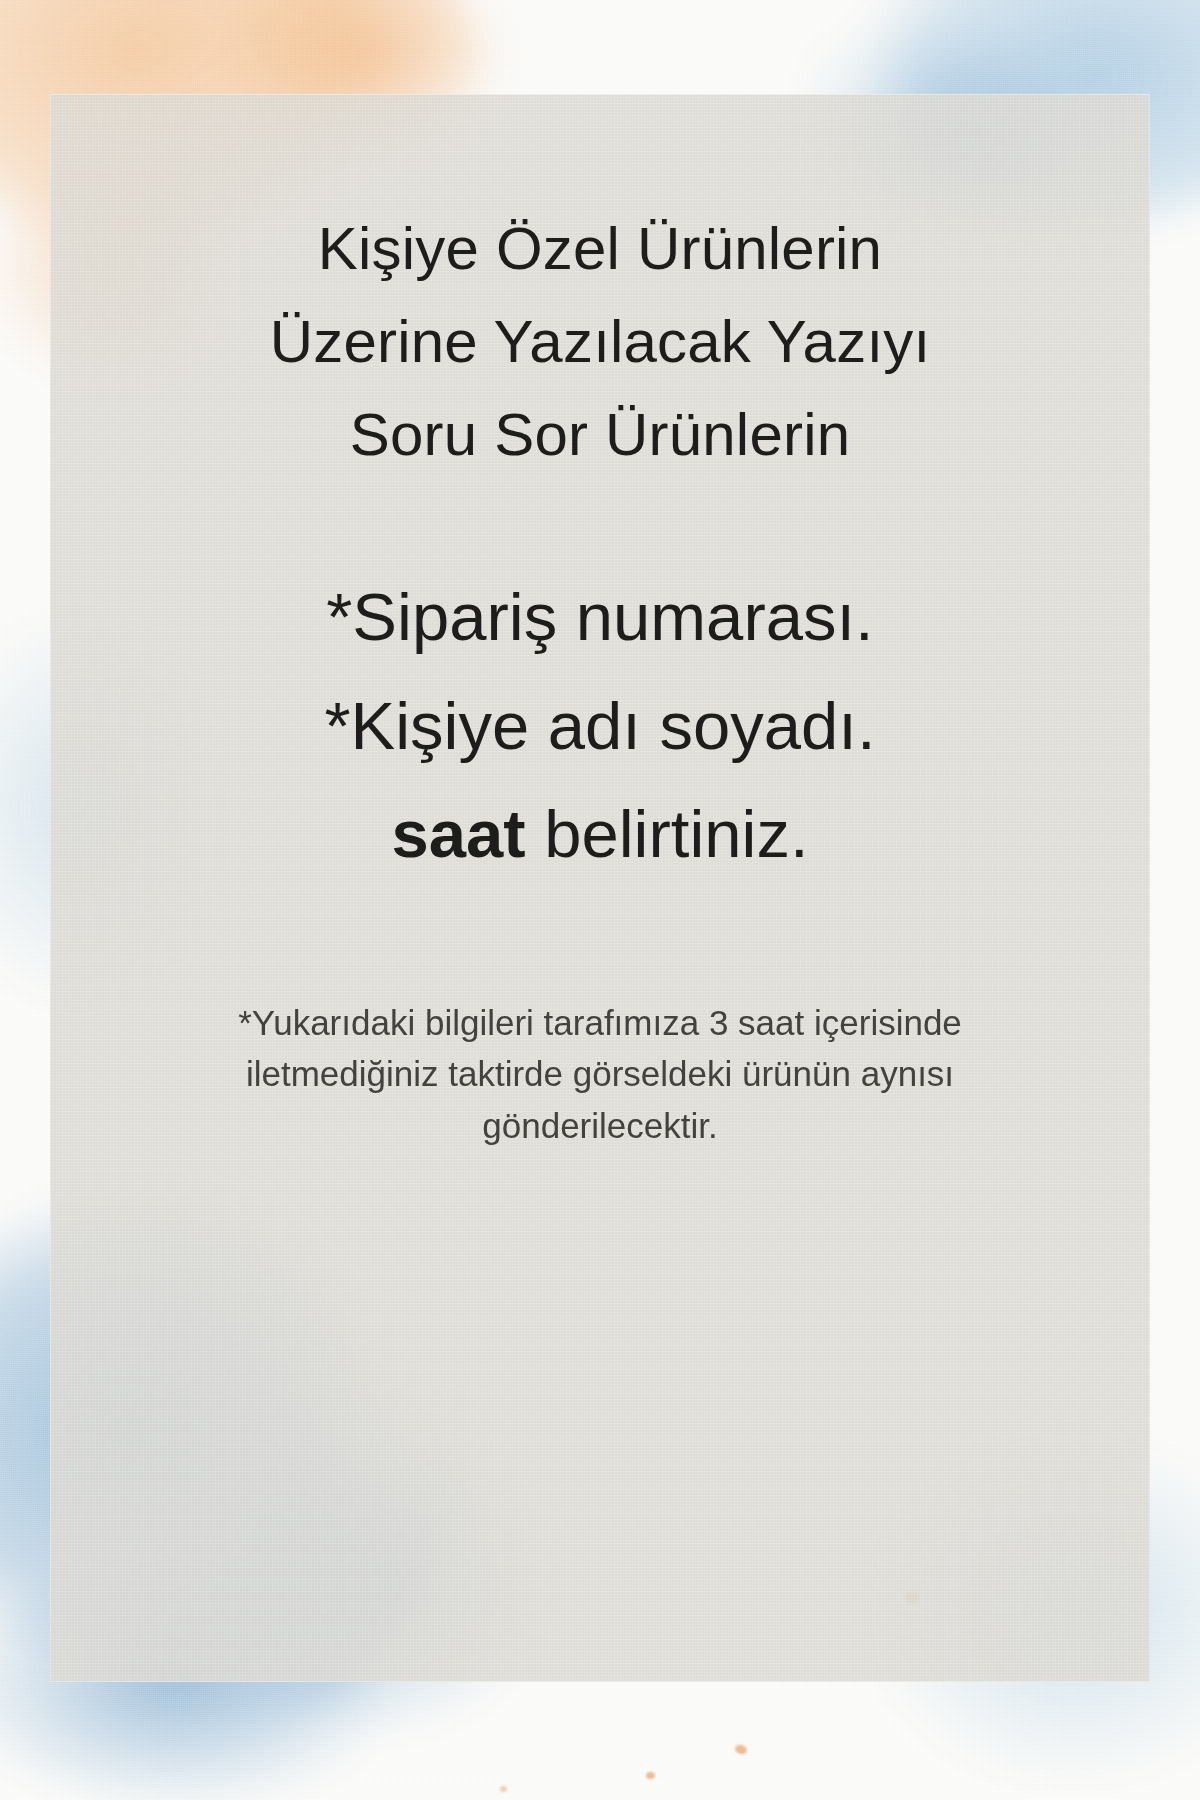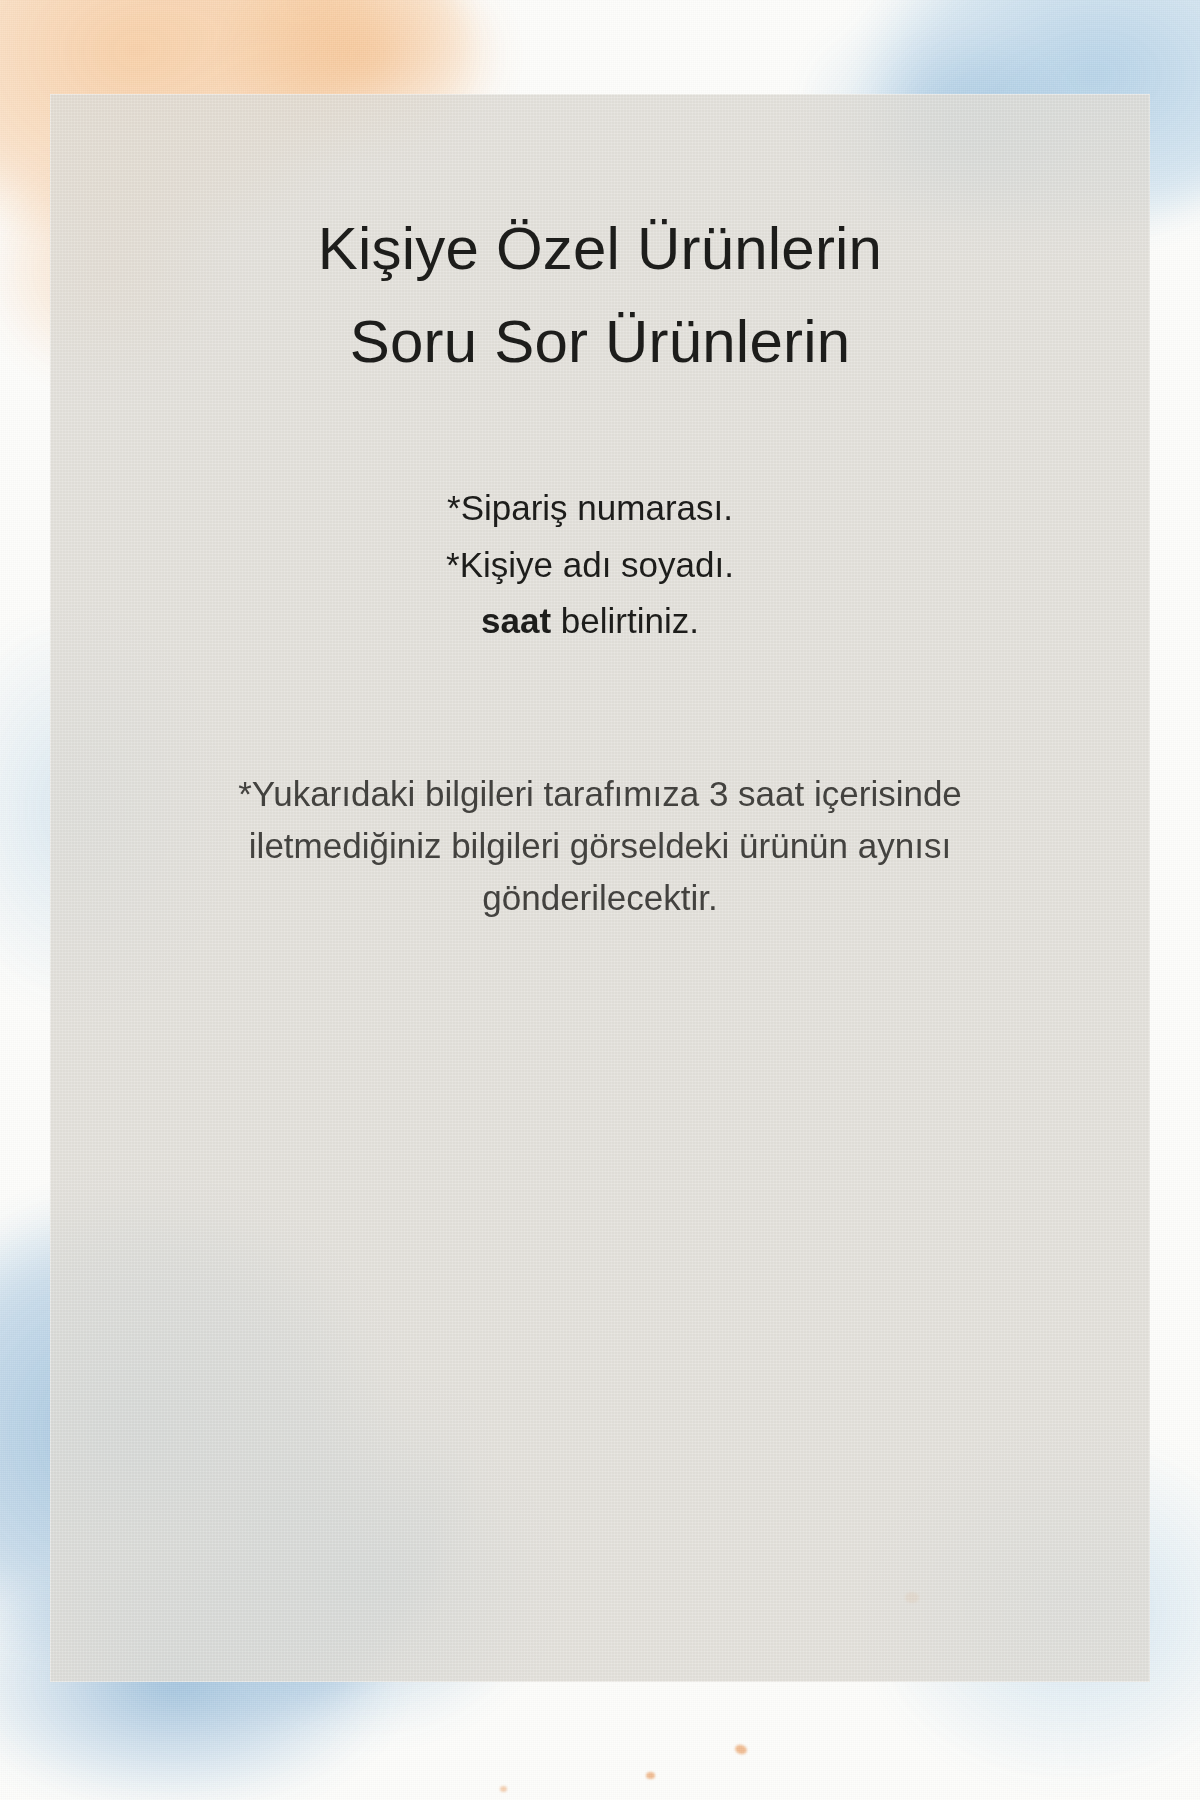--- a/index.html
+++ b/index.html
@@ -188,25 +188,25 @@
     font-weight: 400;
     line-height: 1.55;
     letter-spacing: 0.2px;
     width: 100%;
     box-sizing: border-box;
   }
   .headline .line { display: block; white-space: nowrap; }
 
   .detail-block {
     position: relative;
-    margin: 10px;
+    margin: 0;
     padding: 82px 70px 0 70px;
     text-align: center;
     color: #1d1d1b;
-    font-size: 35px;
+    font-size: 67px;
     font-weight: 400;
     line-height: 1.62;
     width: 100%;
     box-sizing: border-box;
   }
   .detail-block .line { display: block; white-space: nowrap; }
   .detail-block .strong { font-weight: 700; }
 
   .note {
     position: relative;
@@ -243,30 +243,31 @@
     <div class="fleck fleck-c"></div>
     <div class="fleck fleck-d"></div>
   </div>
   <div class="grain"></div>
 
   <div class="card">
     <div class="card-grain"></div>
 
     <h1 class="headline">
       <span class="line">Kişiye Özel Ürünlerin</span>
+      <span class="line">Üzerine Yazılacak Yazıyı</span>
       <span class="line">Soru Sor Ürünlerin</span>
     </h1>
 
     <div class="detail-block">
       <span class="line">*Sipariş numarası.</span>
       <span class="line">*Kişiye adı soyadı.</span>
       <span class="line">
         <span class="strong">saat</span><span> belirtiniz.</span>
       </span>
     </div>
 
     <p class="note">
       <span class="line">*Yukarıdaki bilgileri tarafımıza 3 saat içerisinde</span>
-      <span class="line">iletmediğiniz bilgileri görseldeki ürünün aynısı</span>
+      <span class="line">iletmediğiniz taktirde görseldeki ürünün aynısı</span>
       <span class="line">gönderilecektir.</span>
     </p>
   </div>
 </div>
 
 </body></html>

